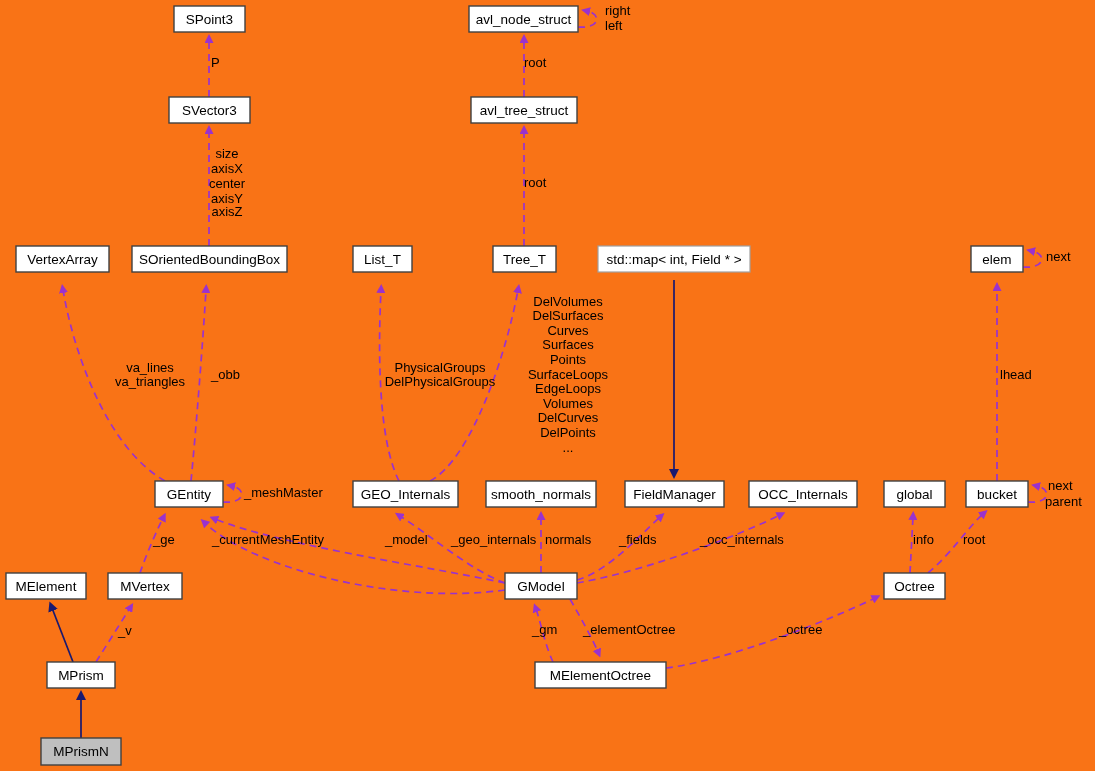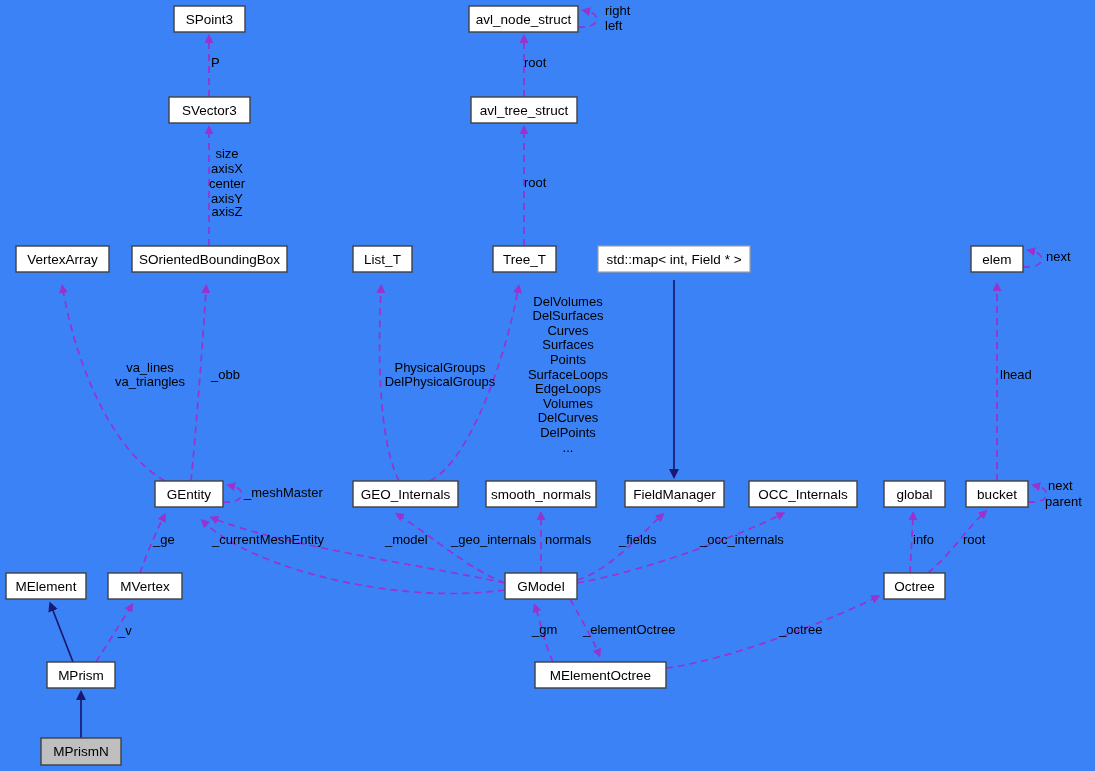--- a/index.html
+++ b/index.html
@@ -4,21 +4,21 @@
 <style>
   html, body {
     margin: 0;
     padding: 0;
     background: #ffffff;
   }
   #diagram-root {
     position: relative;
     width: 1095px;
     height: 771px;
-    background: #3b82f6;
+    background: #f97316;
     font-family: "Liberation Sans", sans-serif;
     overflow: hidden;
   }
   svg.graph-canvas {
     position: absolute;
     left: 0;
     top: 0;
     width: 1095px;
     height: 771px;
   }

